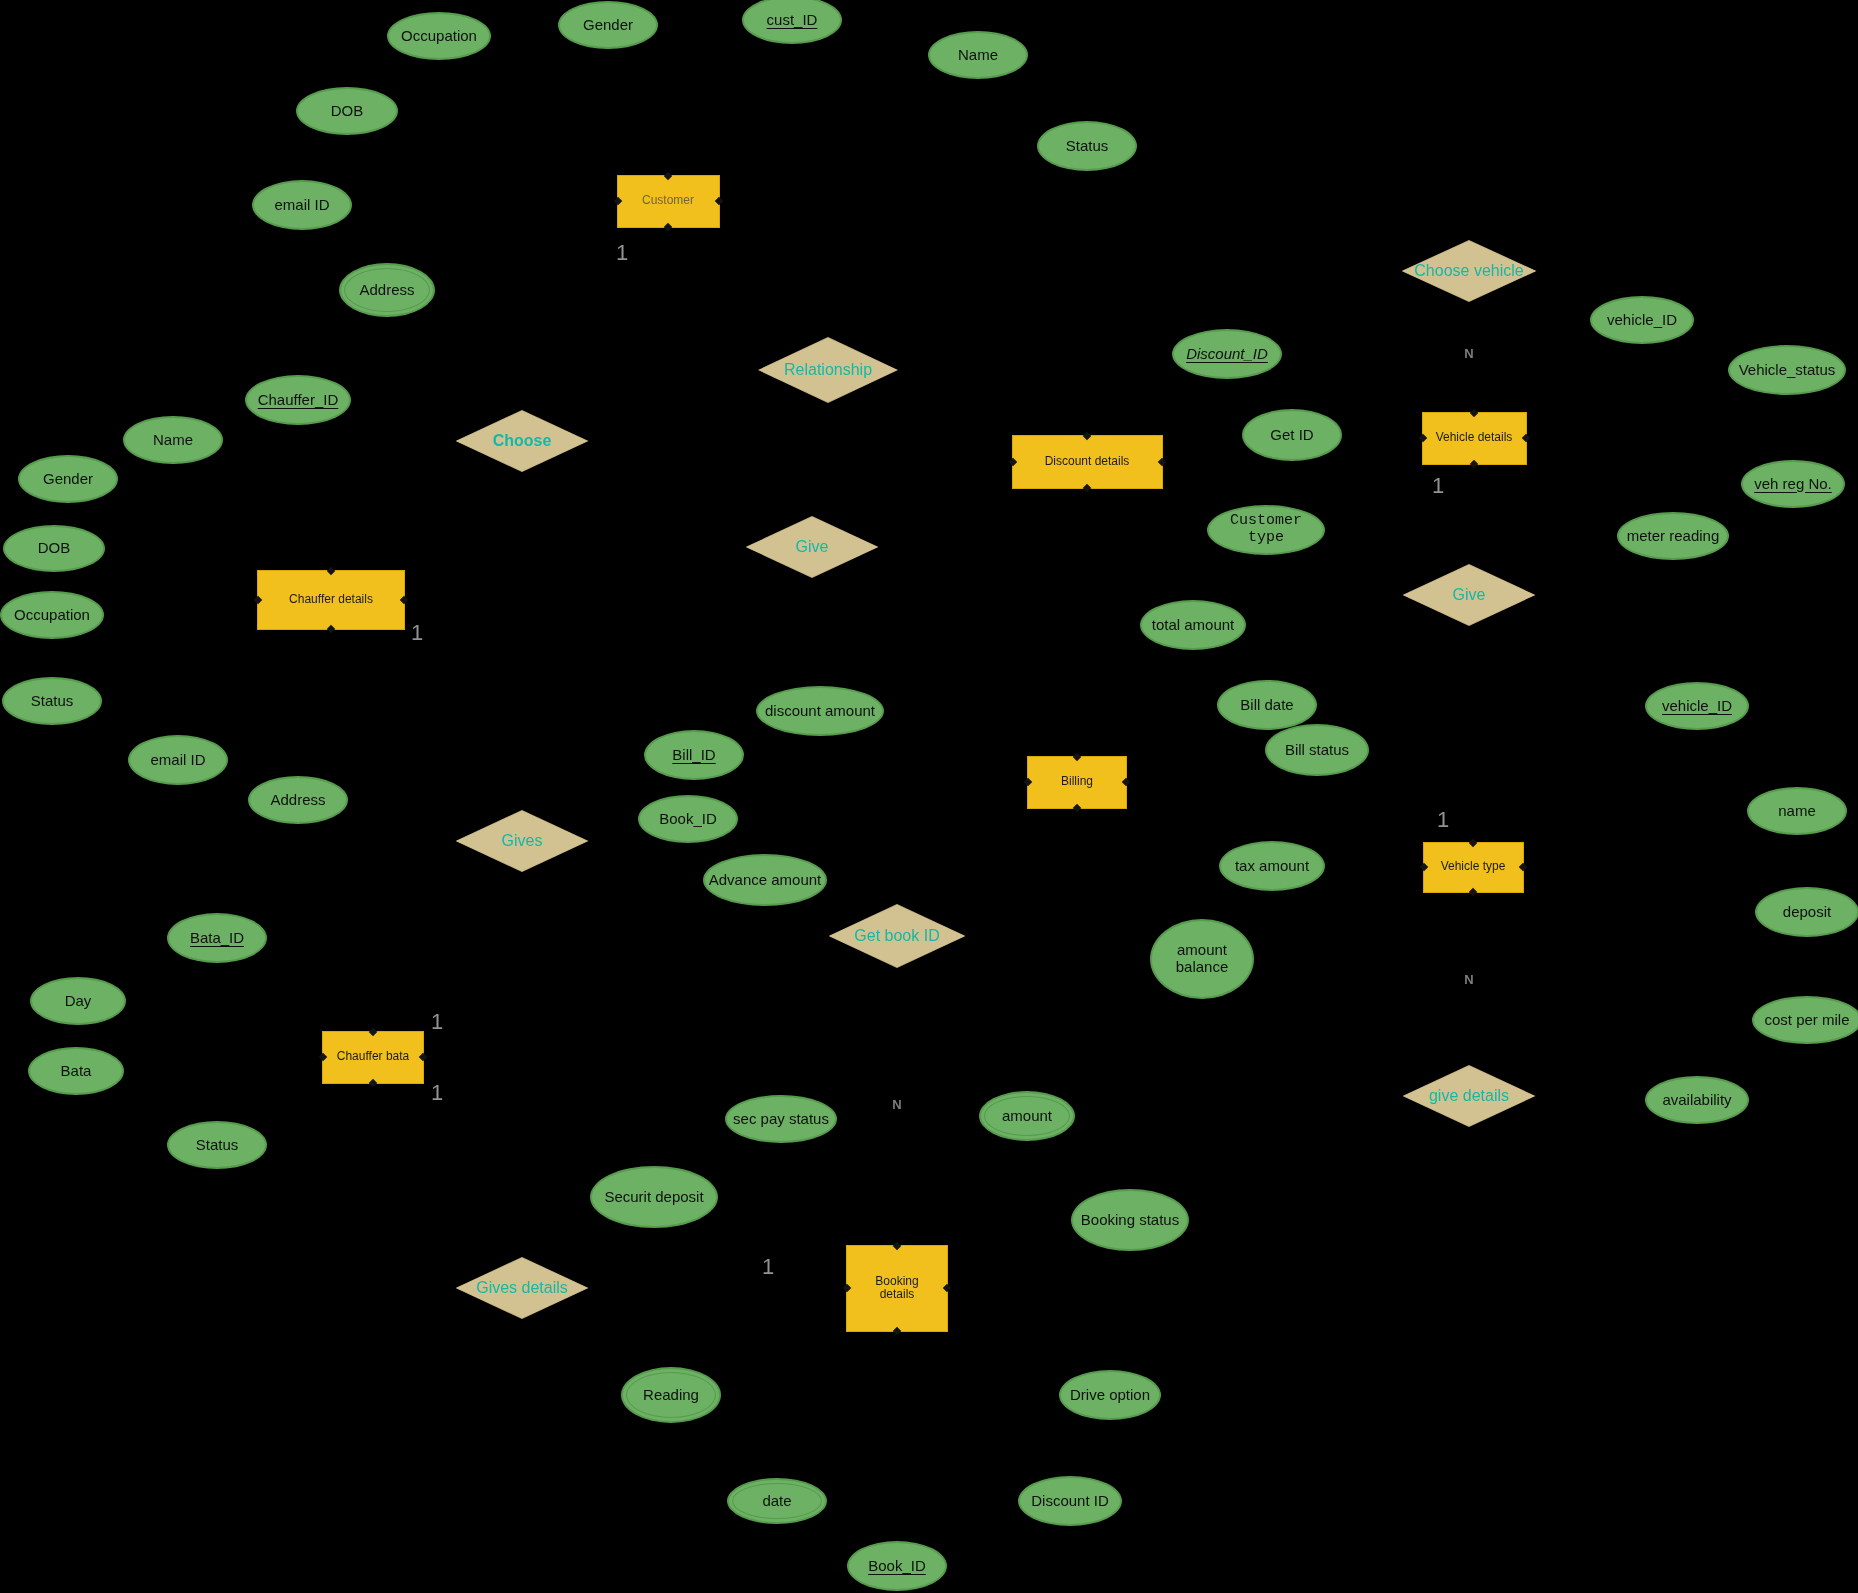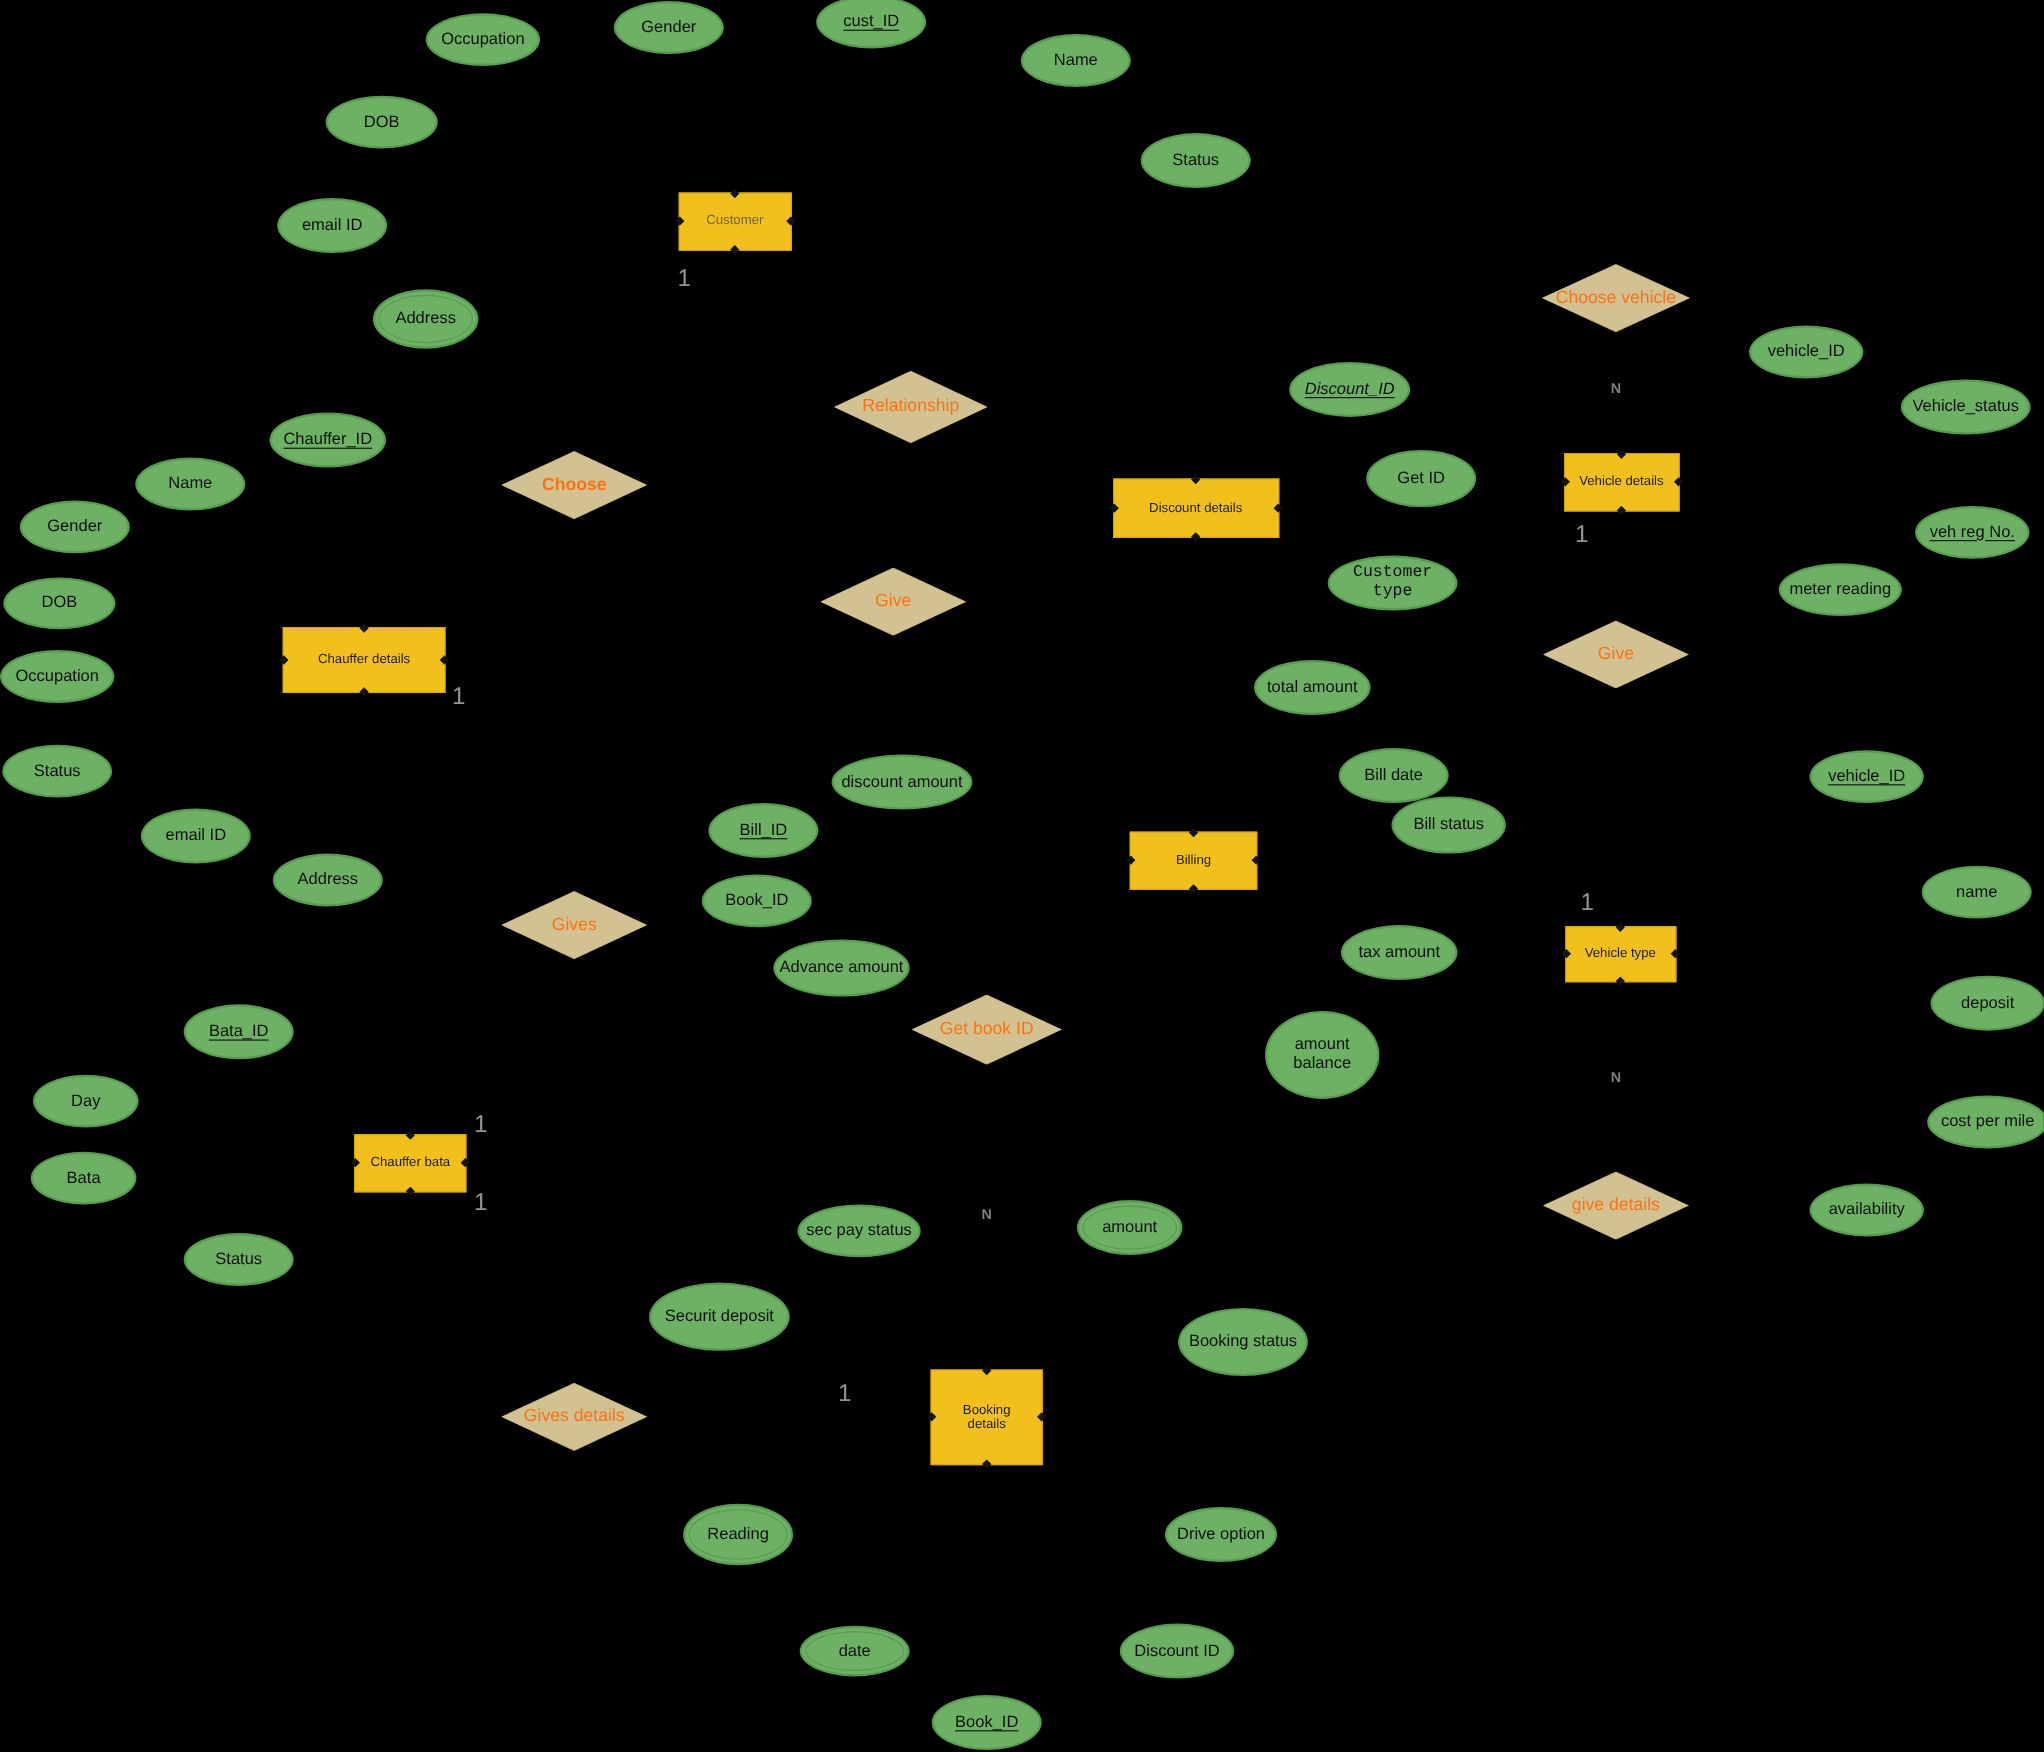--- a/index.html
+++ b/index.html
@@ -8,21 +8,21 @@
   .node{position:absolute;display:flex;align-items:center;justify-content:center;
         text-align:center;box-sizing:border-box;}
   .lbl{position:relative;z-index:2;white-space:pre-line;line-height:1.12;padding:0 2px;}
   .attribute{background:var(--attr-fill);border:2px solid var(--attr-border);
              border-radius:50%;color:#101010;font-size:15px;}
   .ring{position:absolute;inset:3px;border:1px solid var(--attr-border);border-radius:50%;z-index:1;}
   .underline .lbl{text-decoration:underline;text-underline-offset:3px;}
   .entity{background:var(--entity-fill);border:1px solid var(--entity-border);
           color:#1c1c1c;font-size:12px;}
   .entity.muted .lbl{color:#6F6444;}
-  .relationship{background:transparent;color:#f97316;font-size:16px;}
+  .relationship{background:transparent;color:#14b8a6;font-size:16px;}
   .rel-border{position:absolute;inset:0;background:var(--rel-border);
               clip-path:polygon(50% 0,100% 50%,50% 100%,0 50%);z-index:0;}
   .rel-fill{position:absolute;inset:1px;background:var(--rel-fill);
             clip-path:polygon(50% 0,100% 50%,50% 100%,0 50%);z-index:1;}
   .card{position:absolute;transform:translate(-50%,-50%);color:var(--card-color);
         font-size:22px;z-index:3;}
   .card.n{font-size:13px;font-weight:bold;color:#7d7d7d;}
   .nub{position:absolute;width:6px;height:6px;background:#141414;transform:rotate(45deg);z-index:2;}
   .nub-t{top:-3px;left:50%;margin-left:-3px;}
   .nub-b{bottom:-3px;left:50%;margin-left:-3px;}
@@ -54,21 +54,21 @@
       <div class="nub nub-r"></div>
       <span class="lbl">Discount details</span>
     </div>
     <div class="node entity" style="left: 1421.5px; top: 411.5px; width: 105px; height: 53px;">
       <div class="nub nub-t"></div>
       <div class="nub nub-b"></div>
       <div class="nub nub-l"></div>
       <div class="nub nub-r"></div>
       <span class="lbl">Vehicle details</span>
     </div>
-    <div class="node entity" style="left: 1027px; top: 755.5px; width: 116px; height: 53px;">
+    <div class="node entity" style="left: 1027px; top: 755.5px; width: 100px; height: 53px;">
       <div class="nub nub-t"></div>
       <div class="nub nub-b"></div>
       <div class="nub nub-l"></div>
       <div class="nub nub-r"></div>
       <span class="lbl">Billing</span>
     </div>
     <div class="node entity" style="left: 1422.5px; top: 841.5px; width: 101px; height: 51px;">
       <div class="nub nub-t"></div>
       <div class="nub nub-b"></div>
       <div class="nub nub-l"></div>

